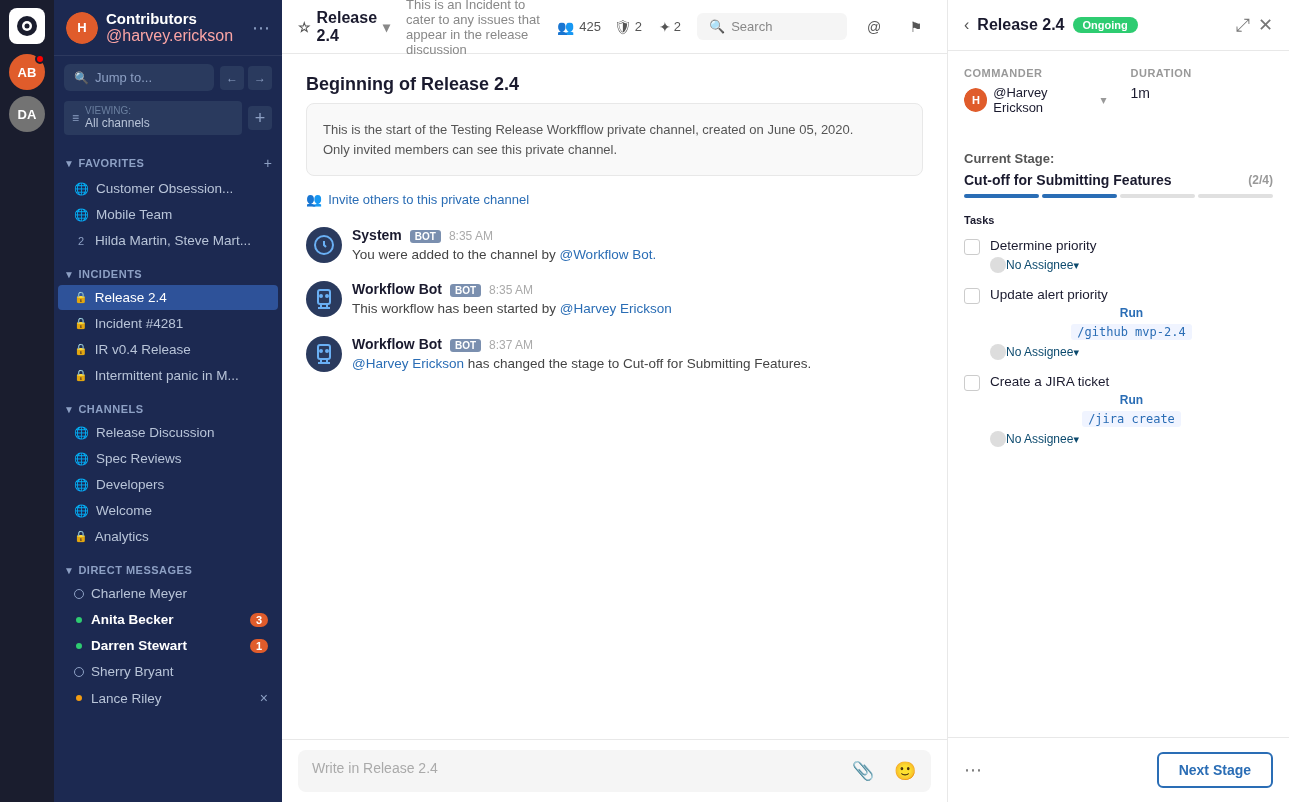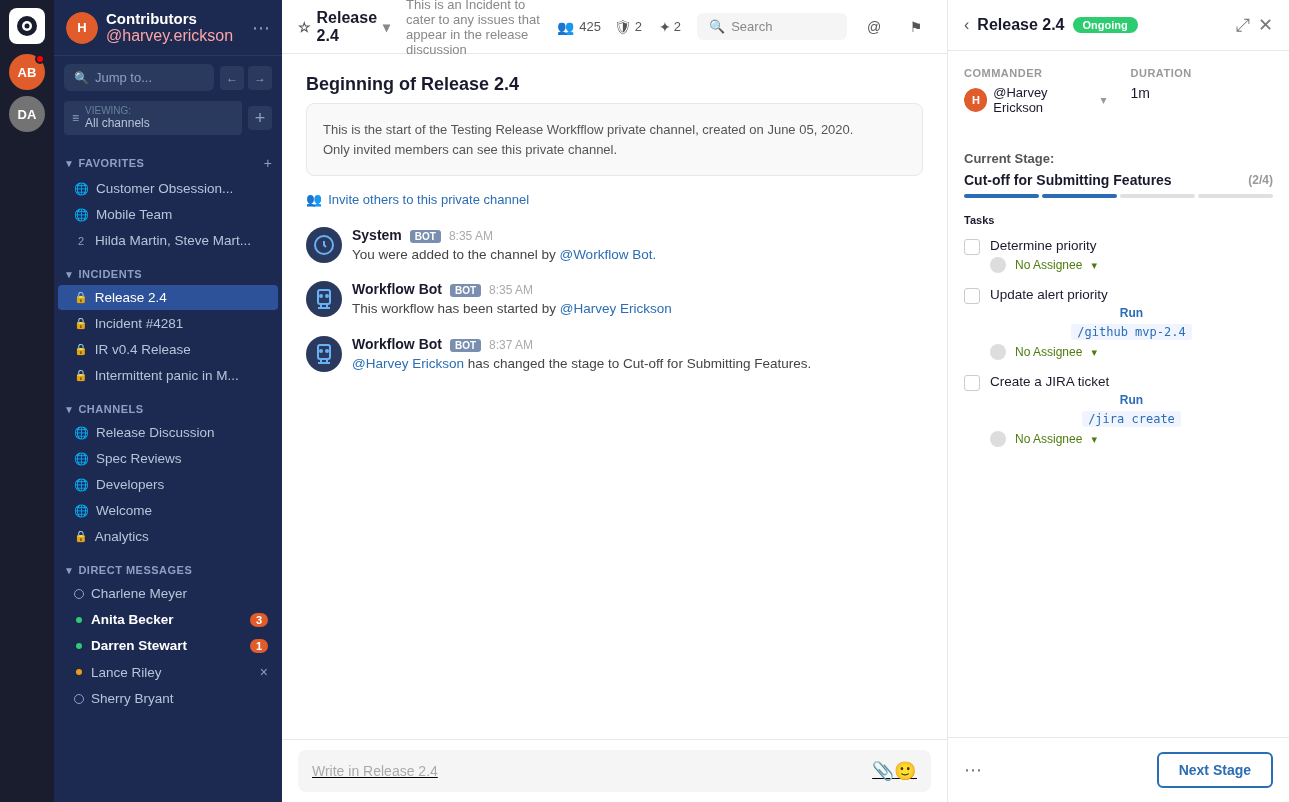--- a/index.html
+++ b/index.html
@@ -62,21 +62,21 @@
     .chat-message-content { flex: 1; }
     .chat-message-header { display: flex; align-items: baseline; gap: 8px; margin-bottom: 2px; }
     .chat-message-name { font-weight: 700; font-size: 14px; color: #1a1a2e; }
     .chat-message-badge { background: #7a8faf; color: #fff; font-size: 10px; font-weight: 700; border-radius: 3px; padding: 1px 5px; text-transform: uppercase; }
     .chat-message-time { font-size: 12px; color: #aaa; }
     .chat-message-text { font-size: 13.5px; color: #444; line-height: 1.5; }
     .chat-message-text a { color: #2a6db5; text-decoration: none; }
 
     
     .chat-input-bar { padding: 10px 16px; border-top: 1px solid #e8e8e8; }
-    .chat-input-inner { display: flex; align-items: center; background: #f5f5f5; border-radius: 8px; padding: 10px 14px; gap: 0; text-decoration: underline; }
+    .chat-input-inner { display: flex; align-items: flex-start; background: #f5f5f5; border-radius: 8px; padding: 10px 14px; gap: 20px; }
     .chat-input-inner input { flex: 1; background: none; border: none; outline: none; font-size: 14px; color: #333; }
     .chat-input-inner input::placeholder { color: #aaa; }
     .chat-input-icon { color: #aaa; cursor: pointer; font-size: 18px; }
 
     
     .right-panel { width: 342px; background: #fff; border-left: 1px solid #e8e8e8; display: flex; flex-direction: column; flex-shrink: 0; }
     .right-panel-header { display: flex; align-items: center; padding: 14px 16px; border-bottom: 1px solid #e8e8e8; gap: 8px; }
     .right-panel-back { color: #555; cursor: pointer; font-size: 16px; }
     .right-panel-title { font-size: 16px; font-weight: 700; color: #1a1a2e; }
     .right-panel-badge { background: #2ecc71; color: #fff; border-radius: 12px; font-size: 11px; font-weight: 700; padding: 2px 10px; }
@@ -104,21 +104,21 @@
     .rp-progress-seg.empty { background: #e0e0e0; }
 
     .rp-tasks-label { font-size: 11px; font-weight: 700; color: #1a1a2e; margin-bottom: 12px; }
     .rp-task { display: flex; align-items: flex-start; gap: 10px; margin-bottom: 14px; }
     .rp-task-checkbox { width: 16px; height: 16px; border: 1.5px solid #ccc; border-radius: 3px; flex-shrink: 0; margin-top: 1px; cursor: pointer; }
     .rp-task-content { flex: 1; }
     .rp-task-title { font-size: 13.5px; color: #1a1a2e; margin-bottom: 4px; }
     .rp-task-run { display: flex; align-items: center; gap: 4px; margin-bottom: 4px; flex-direction: column; }
     .rp-task-run-label { font-size: 12px; color: #2a6db5; font-weight: 600; }
     .rp-task-run-code { font-size: 12px; background: #f0f4ff; color: #2a6db5; font-family: monospace; padding: 1px 6px; border-radius: 3px; }
-    .rp-task-assignee { display: flex; align-items: center; gap: 9px; font-size: 12px; color: #4d7c0f; cursor: pointer; }
+    .rp-task-assignee { display: flex; align-items: center; gap: 0; font-size: 12px; color: #0c4a6e; cursor: pointer; }
     .rp-task-assignee .dot { width: 16px; height: 16px; border-radius: 50%; background: #ddd; }
     .rp-task-assignee .chevron { font-size: 11px; }
 
     .right-panel-footer { padding: 14px 16px; border-top: 1px solid #e8e8e8; display: flex; align-items: center; justify-content: space-between; }
     .rp-footer-more { color: #777; cursor: pointer; font-size: 18px; }
     .next-stage-btn { background: #fff; border: 2px solid #2a6db5; color: #2a6db5; border-radius: 6px; padding: 8px 20px; font-size: 14px; font-weight: 600; cursor: pointer; }
 
     .lock-icon { font-size: 11px; color: #8da0c4; }
     .globe-icon { font-size: 12px; color: #8da0c4; }
   </style>
@@ -268,27 +268,27 @@
       <div class="dm-status online"></div>
       <span class="sidebar-item-text">Anita Becker</span>
       <span class="sidebar-item-badge">3</span>
     </div>
     <div class="sidebar-dm-item bold">
       <div class="dm-status online"></div>
       <span class="sidebar-item-text">Darren Stewart</span>
       <span class="sidebar-item-badge">1</span>
     </div>
     <div class="sidebar-dm-item">
+      <div class="dm-status offline"></div>
+      <span class="sidebar-item-text">Sherry Bryant</span>
+    </div>
+    <div class="sidebar-dm-item">
       <div class="dm-status away"></div>
       <span class="sidebar-item-text">Lance Riley</span>
       <span style="color:#8da0c4;font-size:14px;cursor:pointer;">×</span>
-    </div>
-    <div class="sidebar-dm-item">
-      <div class="dm-status offline"></div>
-      <span class="sidebar-item-text">Sherry Bryant</span>
     </div>
   </div>
 </div>
 
 <div class="main">
 
   <div class="main-header">
     <div class="main-header-title">
       <span style="color:#555;font-size:14px;">☆</span>
       <span>Release 2.4</span>

